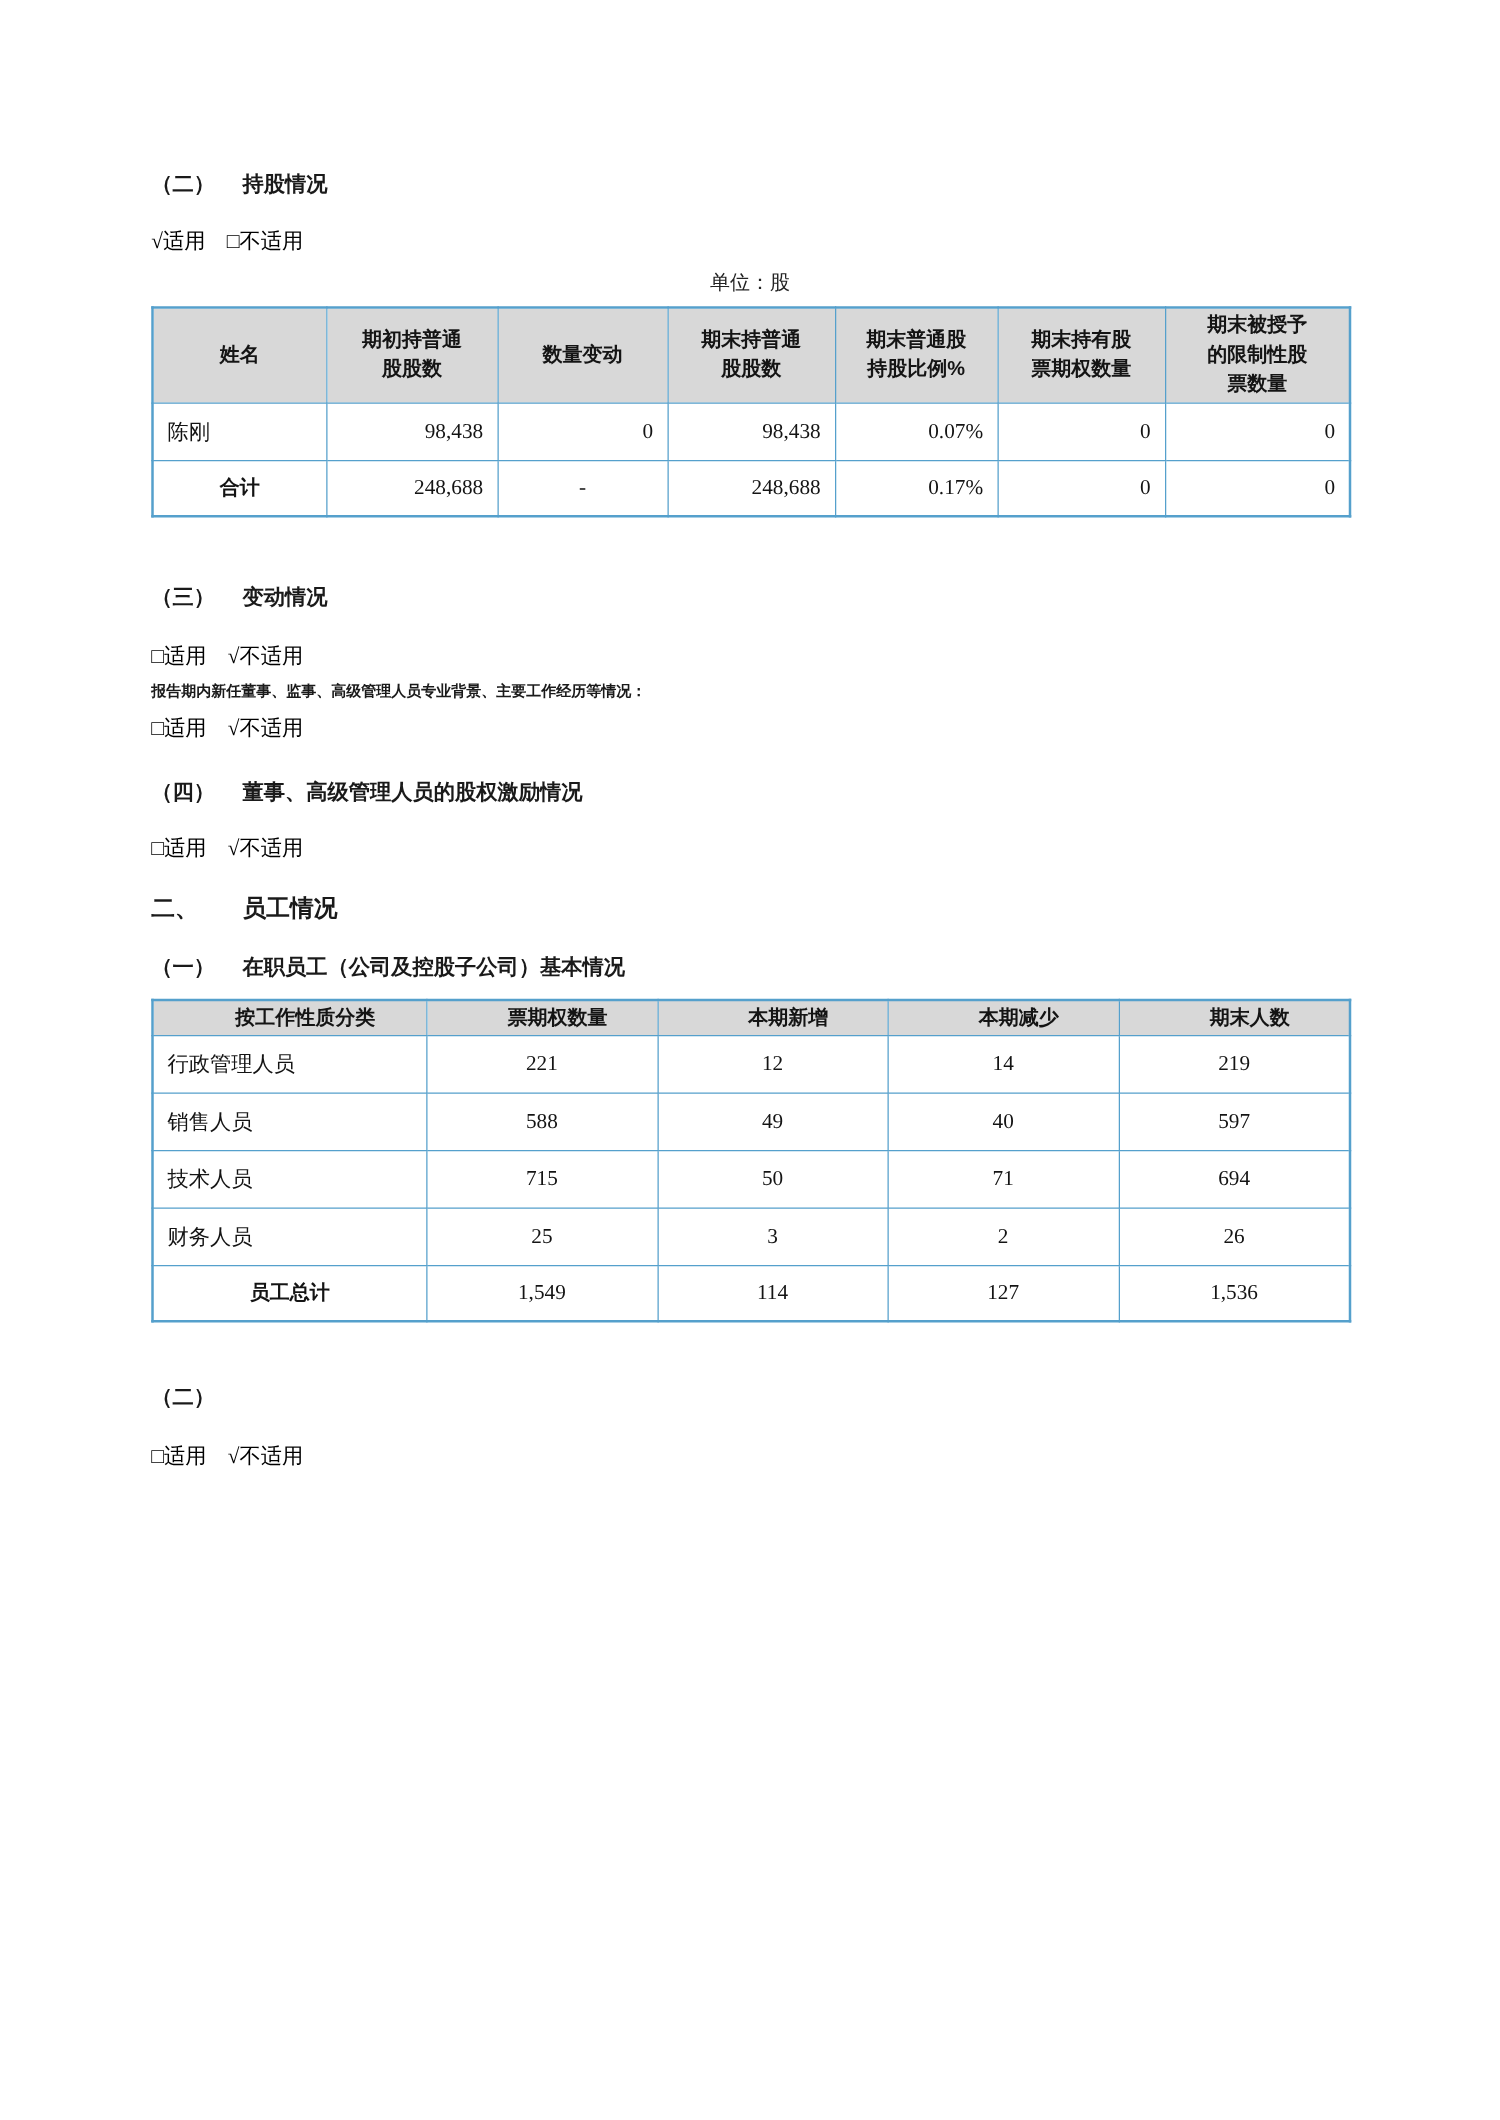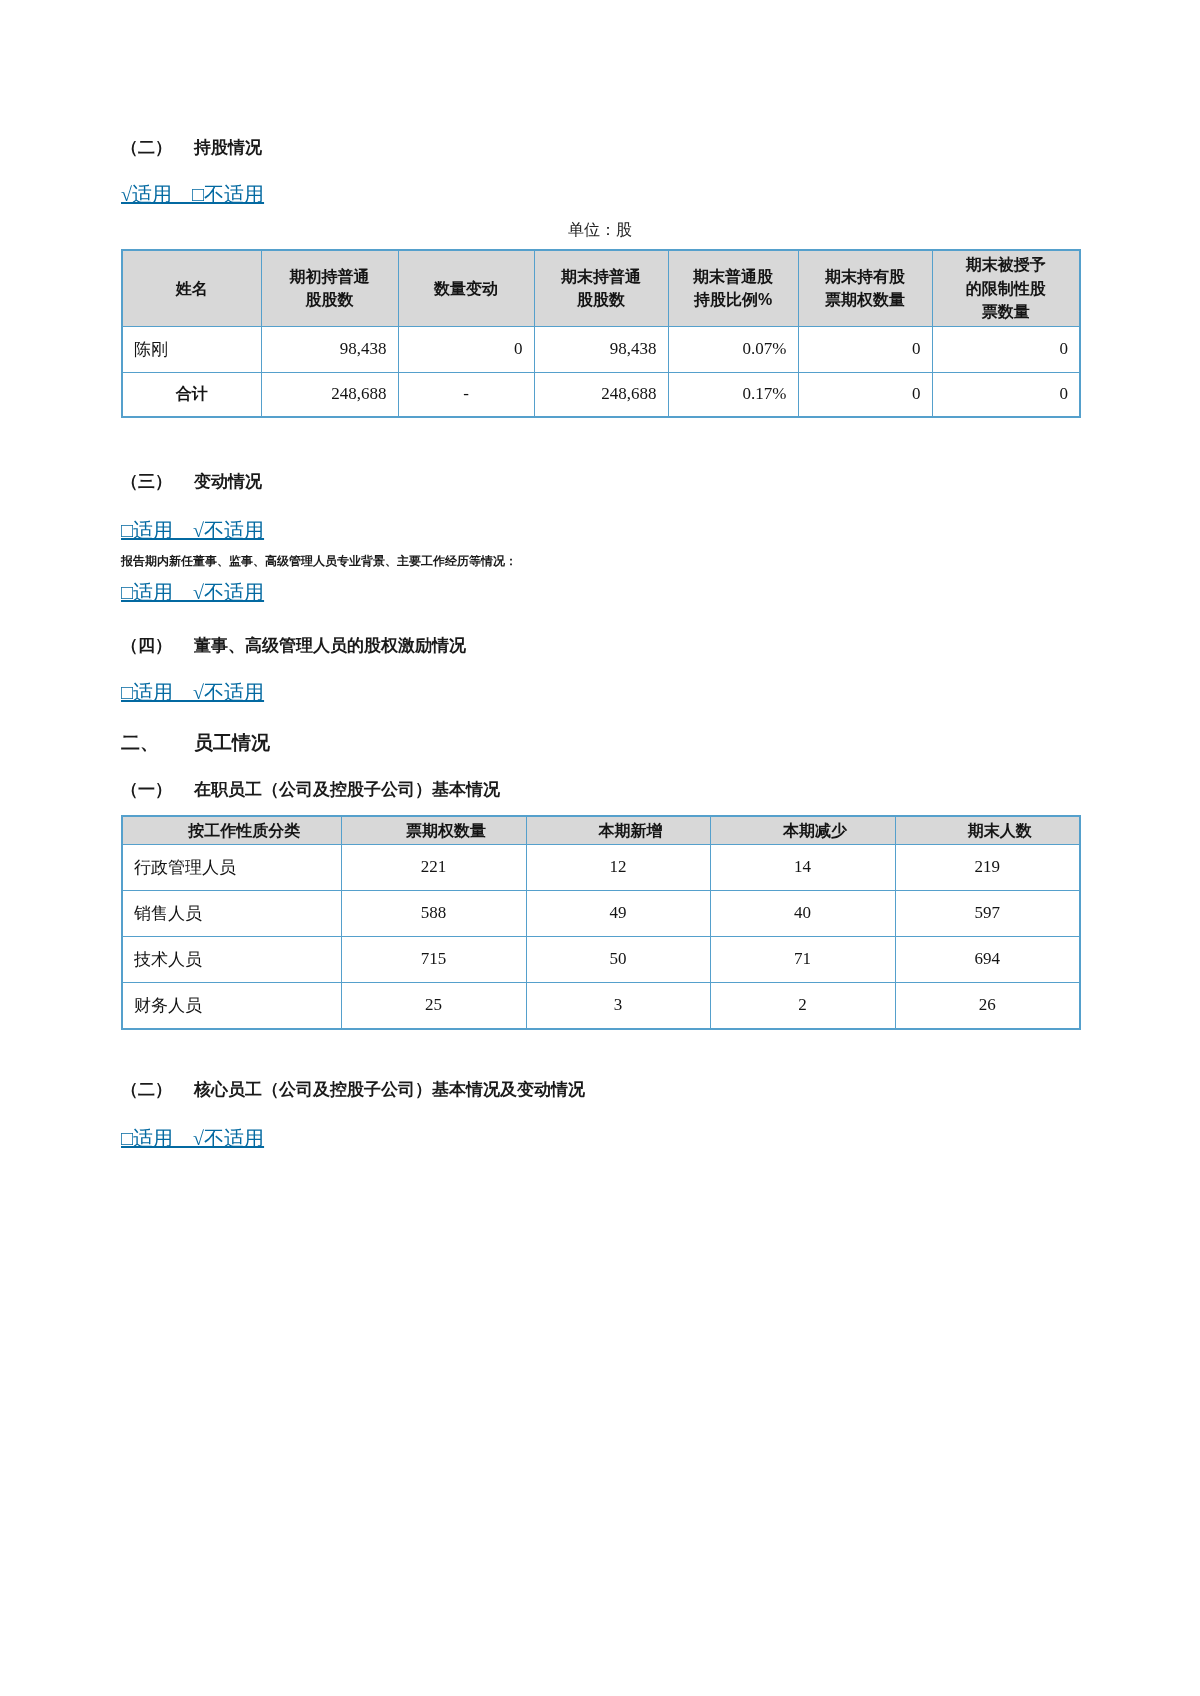--- a/index.html
+++ b/index.html
@@ -28,23 +28,22 @@
     color: #1a1a1a;
   }
   .h3 { font-size: 17px; }
   .h2 { font-size: 19px; }
   .h3 .h-num { min-width: 73px; }
   .h2 .h-num { min-width: 73px; }
 
   
   .applicable {
     margin: 0;
-    font-size: 20px;
-    color: #0369a1;
-    text-decoration: underline;
+    font-size: 17px;
+    color: #000000;
   }
   .note-line {
     margin: 0;
     font-family: "Liberation Sans", "DejaVu Sans", sans-serif;
     font-weight: bold;
     font-size: 12px;
     color: #1a1a1a;
   }
   .unit {
     text-align: center;
@@ -238,23 +237,29 @@
         <td class="c-num2">71</td>
         <td class="c-num2">694</td>
       </tr>
       <tr>
         <td class="c-text">财务人员</td>
         <td class="c-num2">25</td>
         <td class="c-num2">3</td>
         <td class="c-num2">2</td>
         <td class="c-num2">26</td>
       </tr>
+      <tr>
+        <td class="c-label">员工总计</td>
+        <td class="c-num2">1,549</td>
+        <td class="c-num2">114</td>
+        <td class="c-num2">127</td>
+        <td class="c-num2">1,536</td>
+      </tr>
     </tbody>
   </table>
 
   <div class="heading h3 mt-score">
     <span class="h-num">（二）</span>
-    <span class="h-title">核心员工（公司及控股子公司）基本情况及变动情况</span>
   </div>
 
   <p class="applicable mt-appcore">□适用　√不适用</p>
 
 </div>
 
 </body></html>

